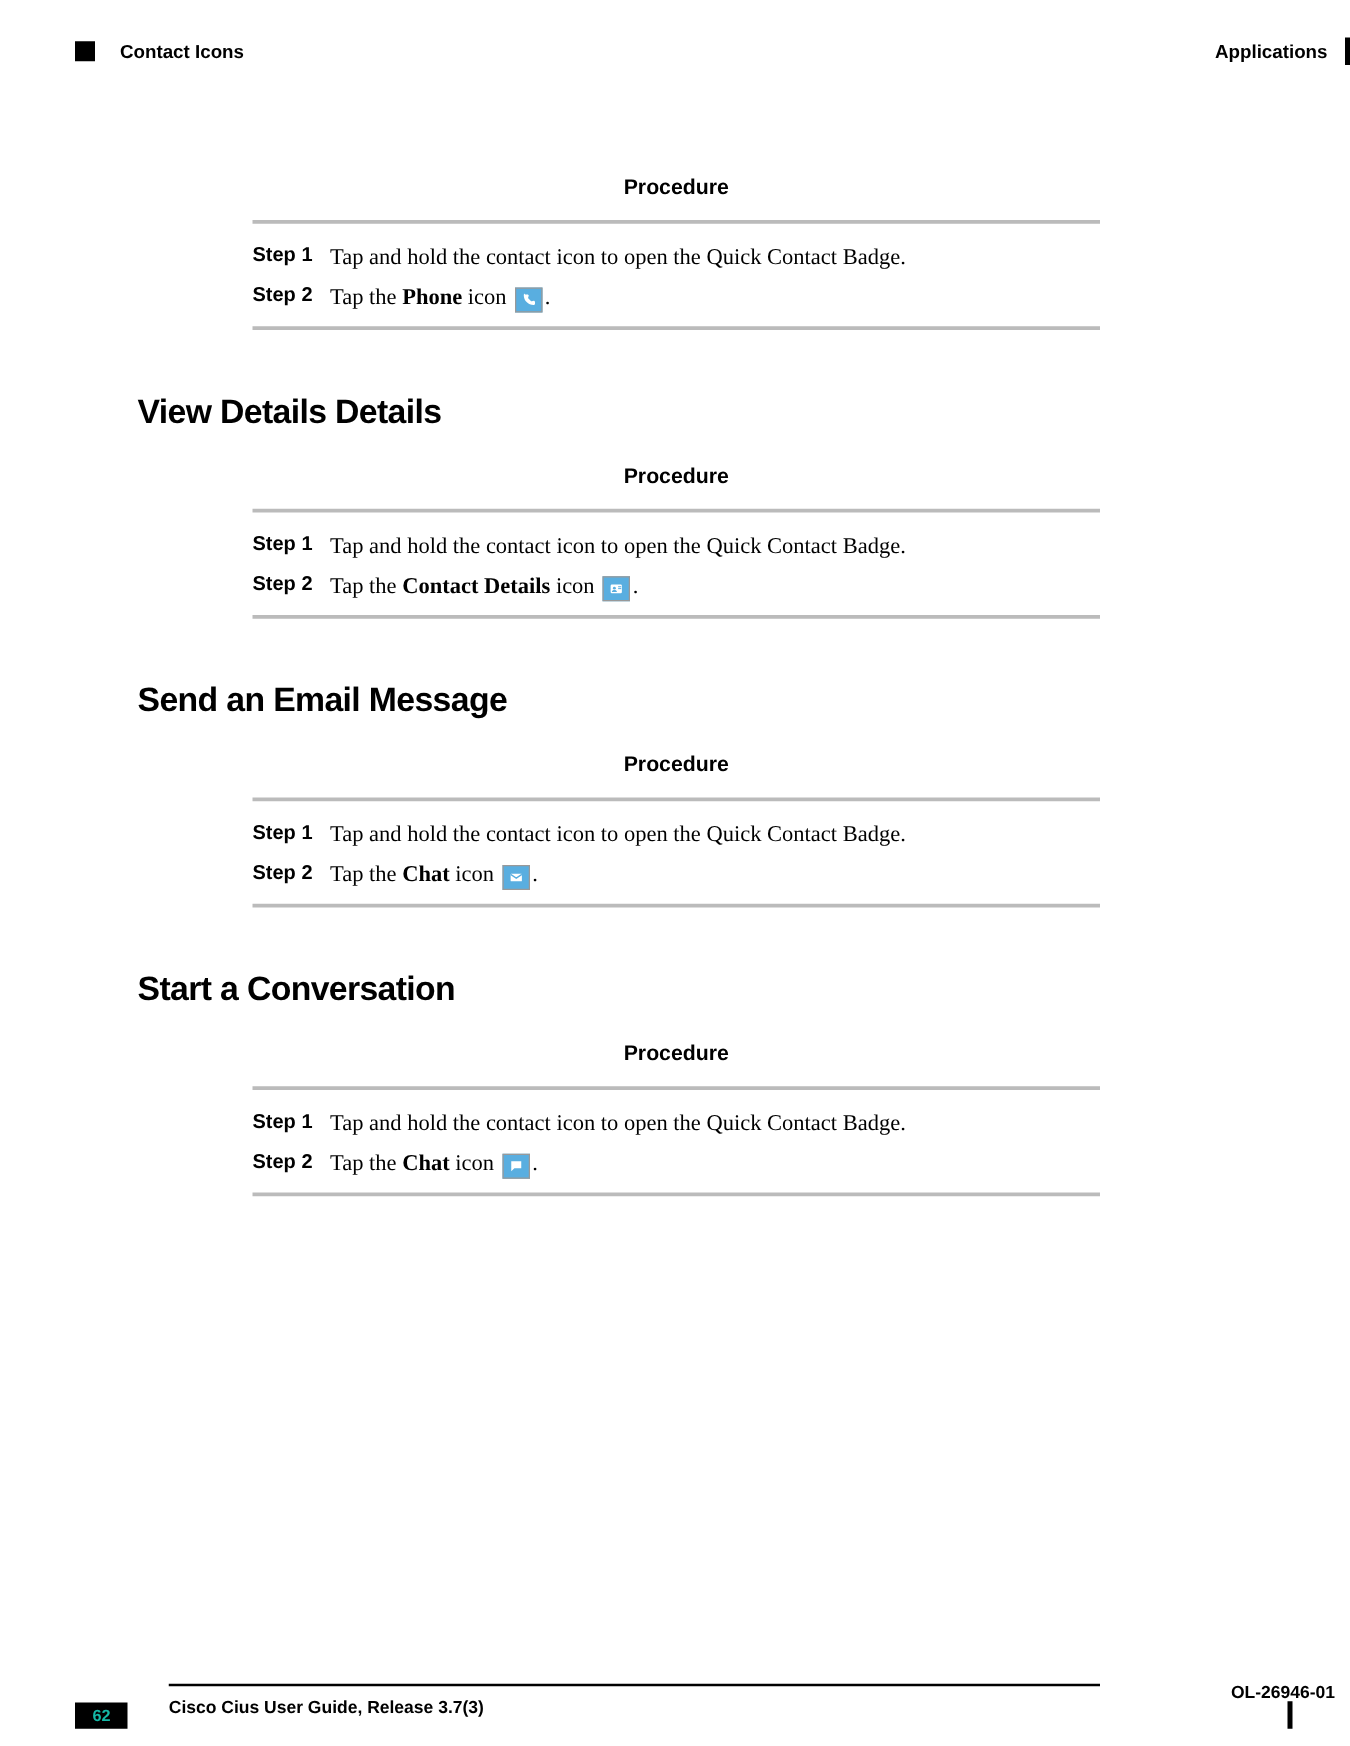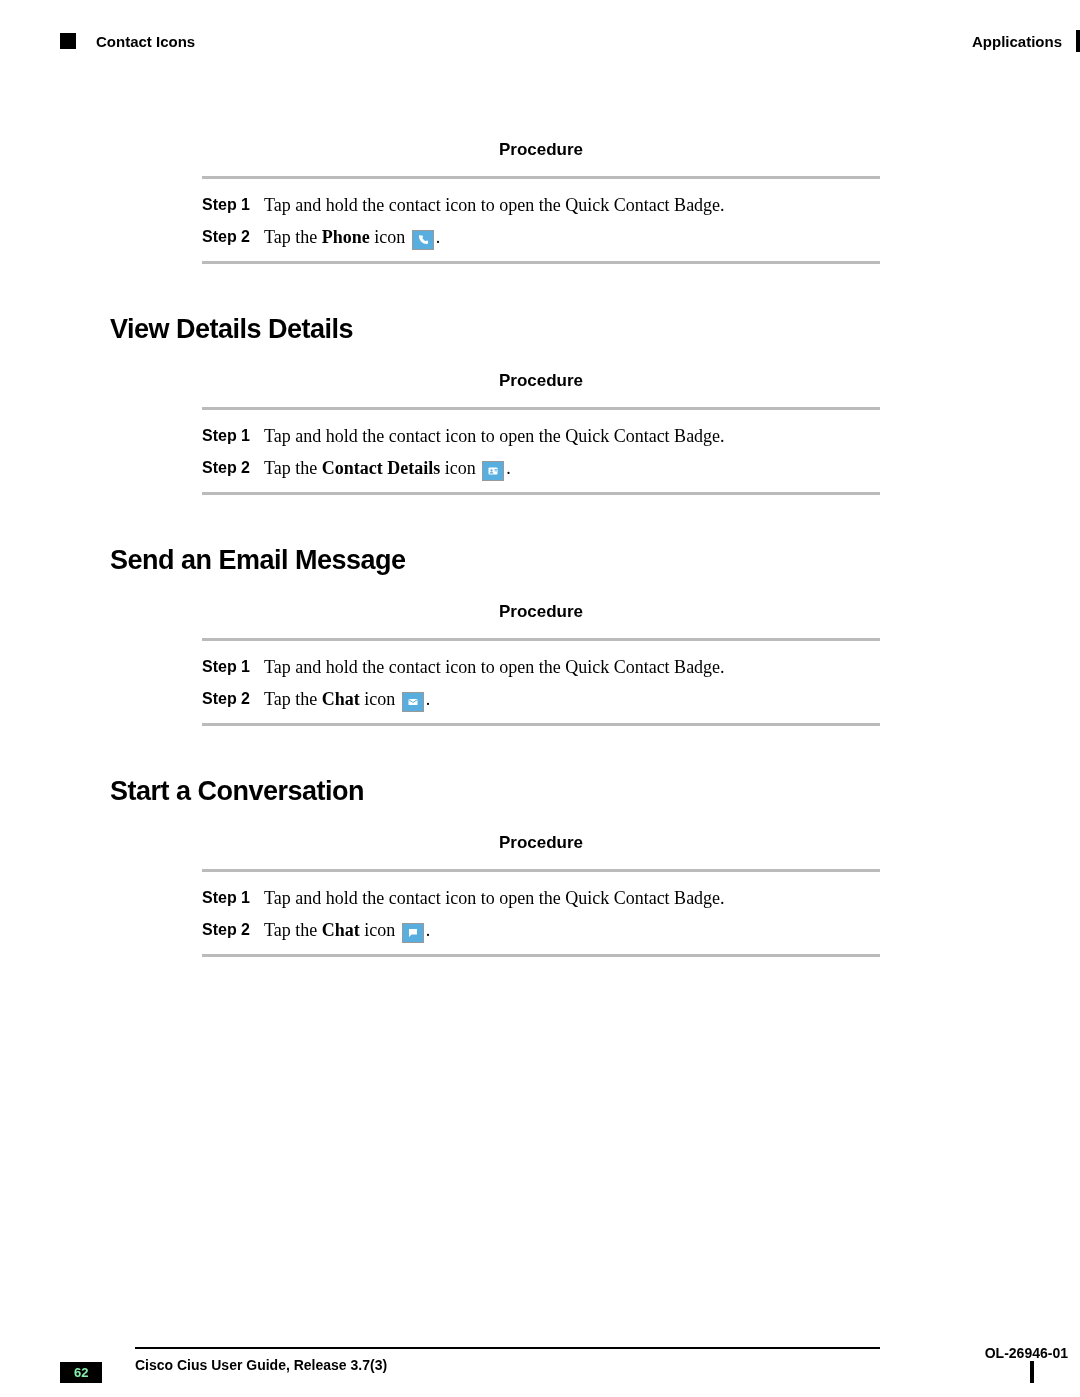--- a/index.html
+++ b/index.html
@@ -153,21 +153,21 @@
     left: 75px;
     bottom: 12px;
     font-size: 14px;
     font-weight: bold;
   }
   .footer .page-badge {
     position: absolute;
     left: 0;
     bottom: 2px;
     background: #000;
-    color: #86efac;
+    color: #14b8a6;
     font-size: 13px;
     font-weight: bold;
     padding: 3px 14px 3px 14px;
   }
   .footer .right-group {
     position: absolute;
     right: 0;
     bottom: 2px;
     display: flex;
     align-items: center;

